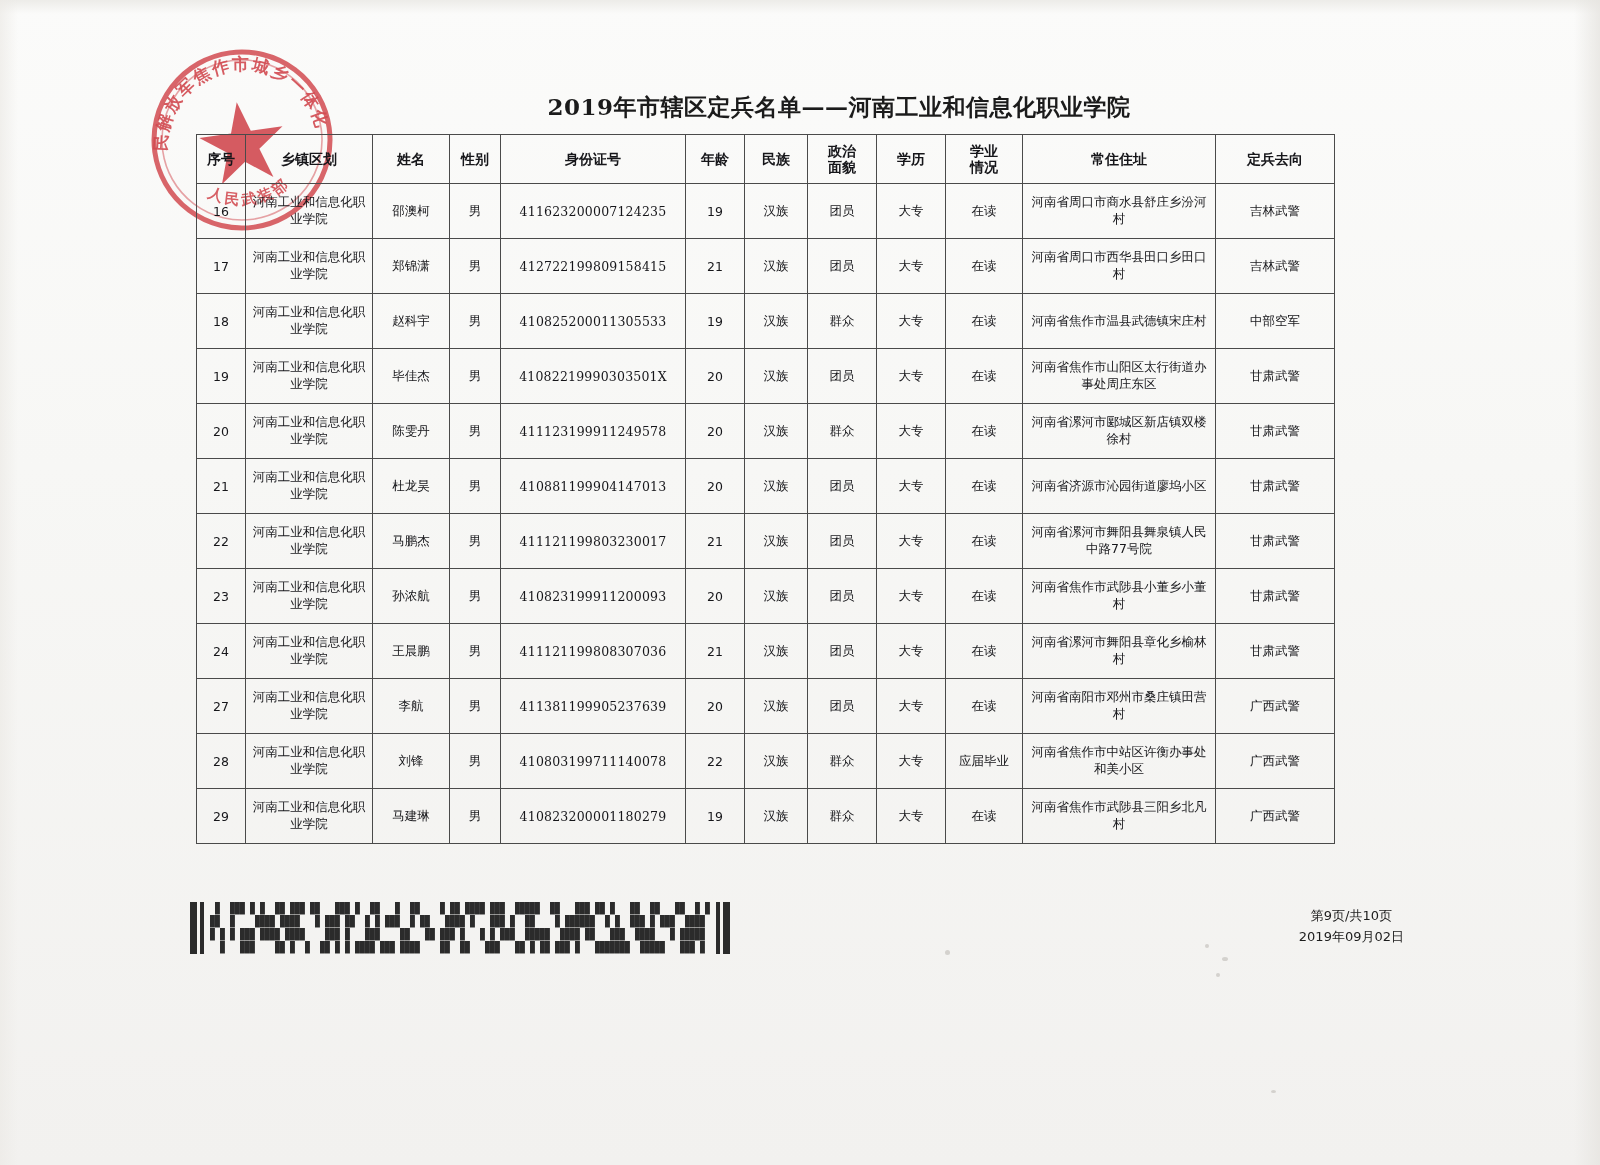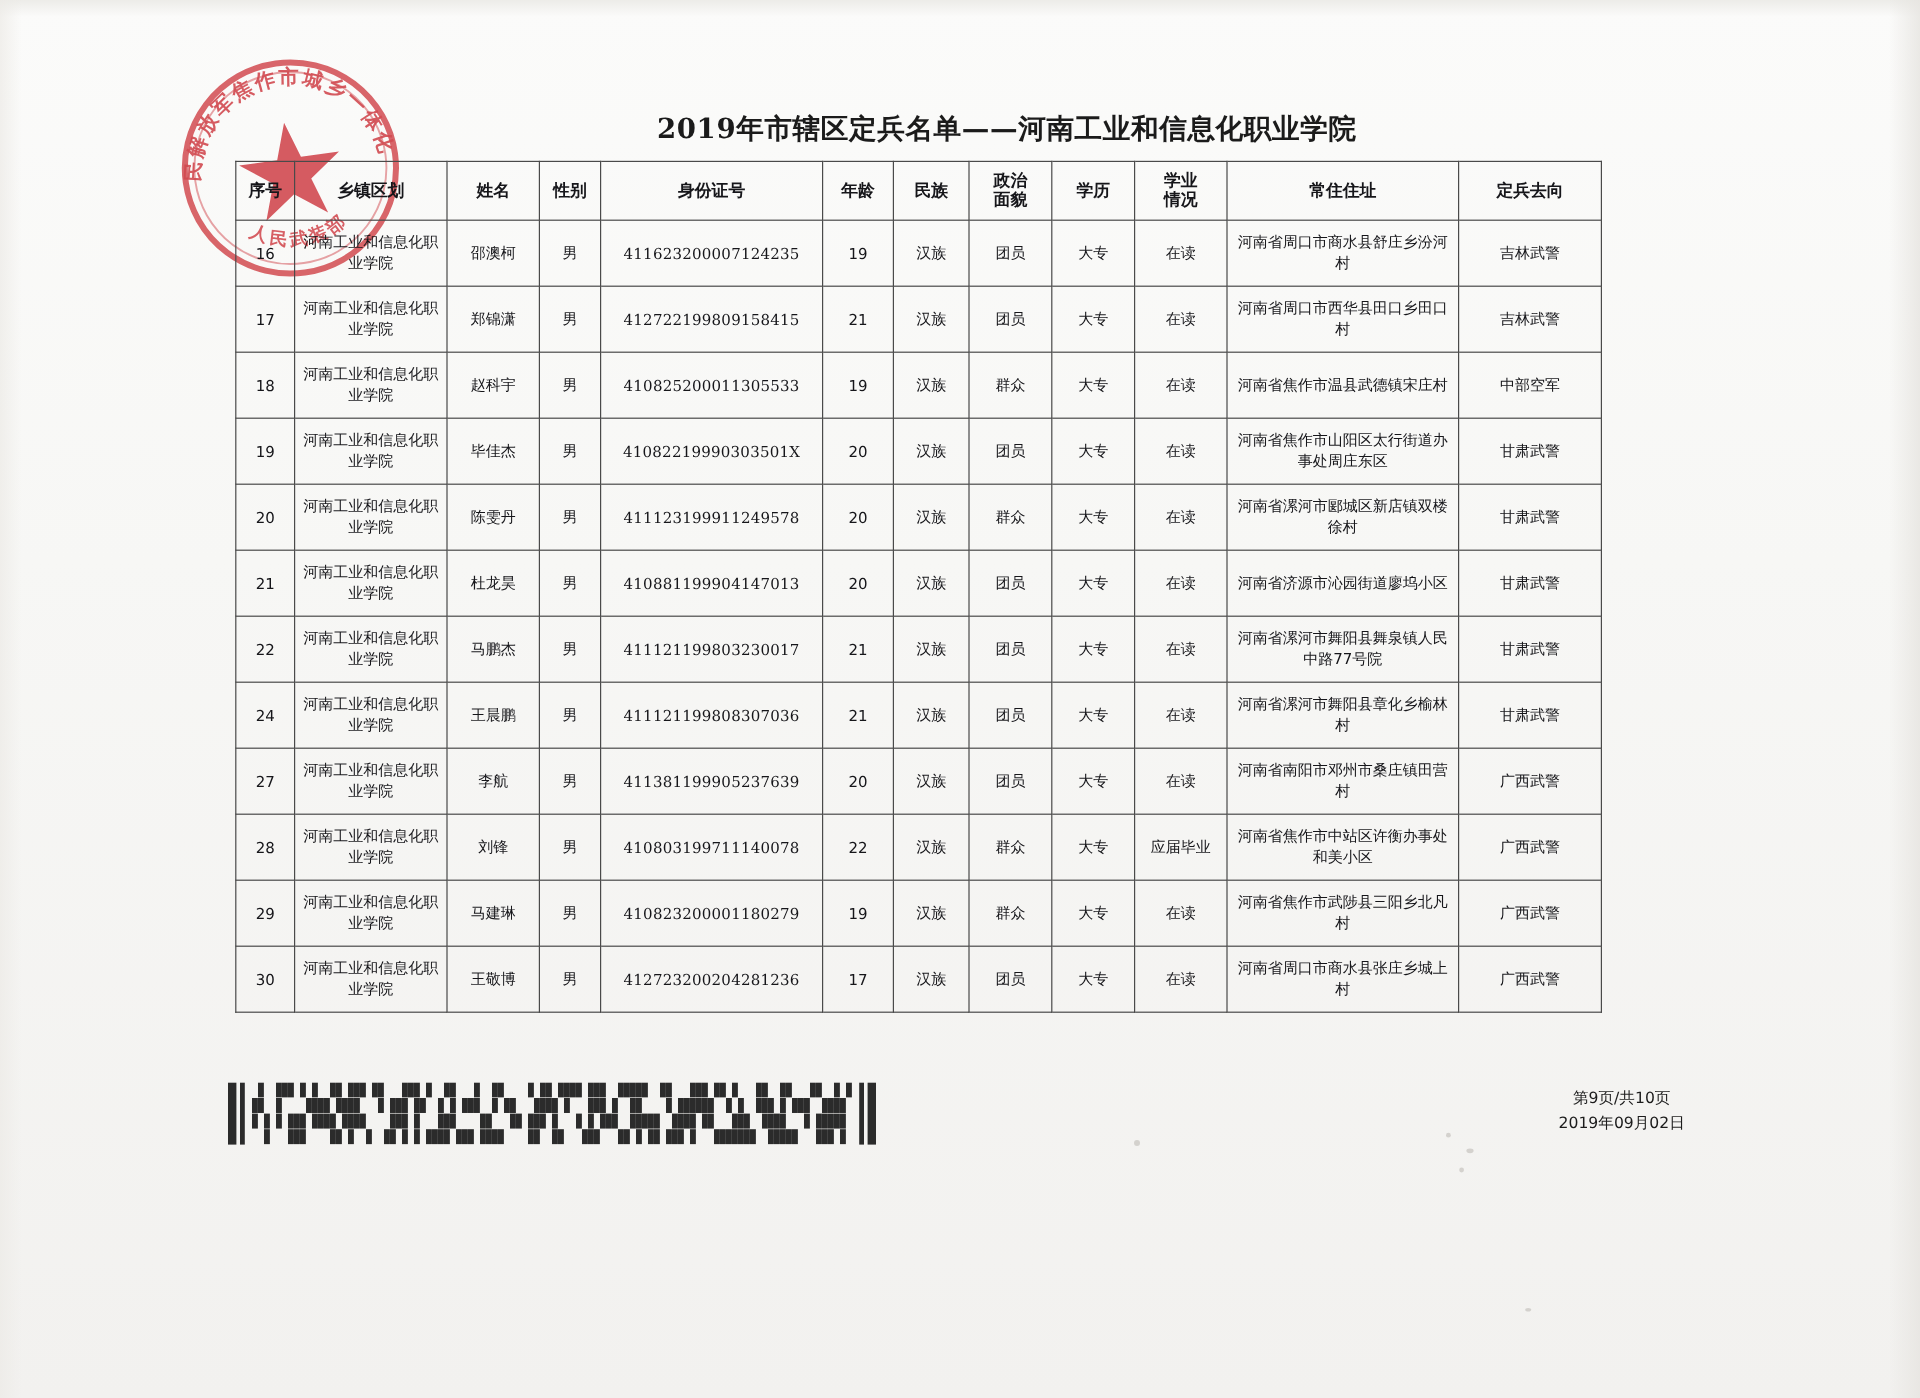--- a/index.html
+++ b/index.html
@@ -292,20 +292,34 @@
           <td class="c-id w-id">411121199803230017</td>
           <td class="c-age w-age">21</td>
           <td class="c-nation w-nation">汉族</td>
           <td class="c-pol w-pol">团员</td>
           <td class="c-edu w-edu">大专</td>
           <td class="c-study w-study">在读</td>
           <td class="c-addr w-addr">河南省漯河市舞阳县舞泉镇人民中路77号院</td>
           <td class="c-dest w-dest">甘肃武警</td>
         </tr>
         <tr>
+          <td class="c-idx w-idx">23</td>
+          <td class="c-region w-region">河南工业和信息化职业学院</td>
+          <td class="c-name w-name">孙浓航</td>
+          <td class="c-sex w-sex">男</td>
+          <td class="c-id w-id">410823199911200093</td>
+          <td class="c-age w-age">20</td>
+          <td class="c-nation w-nation">汉族</td>
+          <td class="c-pol w-pol">团员</td>
+          <td class="c-edu w-edu">大专</td>
+          <td class="c-study w-study">在读</td>
+          <td class="c-addr w-addr">河南省焦作市武陟县小董乡小董村</td>
+          <td class="c-dest w-dest">甘肃武警</td>
+        </tr>
+        <tr>
           <td class="c-idx w-idx">24</td>
           <td class="c-region w-region">河南工业和信息化职业学院</td>
           <td class="c-name w-name">王晨鹏</td>
           <td class="c-sex w-sex">男</td>
           <td class="c-id w-id">411121199808307036</td>
           <td class="c-age w-age">21</td>
           <td class="c-nation w-nation">汉族</td>
           <td class="c-pol w-pol">团员</td>
           <td class="c-edu w-edu">大专</td>
           <td class="c-study w-study">在读</td>
@@ -345,34 +359,20 @@
           <td class="c-region w-region">河南工业和信息化职业学院</td>
           <td class="c-name w-name">马建琳</td>
           <td class="c-sex w-sex">男</td>
           <td class="c-id w-id">410823200001180279</td>
           <td class="c-age w-age">19</td>
           <td class="c-nation w-nation">汉族</td>
           <td class="c-pol w-pol">群众</td>
           <td class="c-edu w-edu">大专</td>
           <td class="c-study w-study">在读</td>
           <td class="c-addr w-addr">河南省焦作市武陟县三阳乡北凡村</td>
-          <td class="c-dest w-dest">广西武警</td>
-        </tr>
-        <tr>
-          <td class="c-idx w-idx">30</td>
-          <td class="c-region w-region">河南工业和信息化职业学院</td>
-          <td class="c-name w-name">王敬博</td>
-          <td class="c-sex w-sex">男</td>
-          <td class="c-id w-id">412723200204281236</td>
-          <td class="c-age w-age">17</td>
-          <td class="c-nation w-nation">汉族</td>
-          <td class="c-pol w-pol">团员</td>
-          <td class="c-edu w-edu">大专</td>
-          <td class="c-study w-study">在读</td>
-          <td class="c-addr w-addr">河南省周口市商水县张庄乡城上村</td>
           <td class="c-dest w-dest">广西武警</td>
         </tr>
       </tbody>
   </table>
 
   <div class="barcode">
     <svg class="barcode-bars" viewBox="0 0 540 52" preserveAspectRatio="none">
       <g id="barcode-g" fill="#2b2b2b">
           <rect x="0" y="0" width="7" height="52"></rect>
           <rect x="10" y="0" width="4" height="52"></rect>

